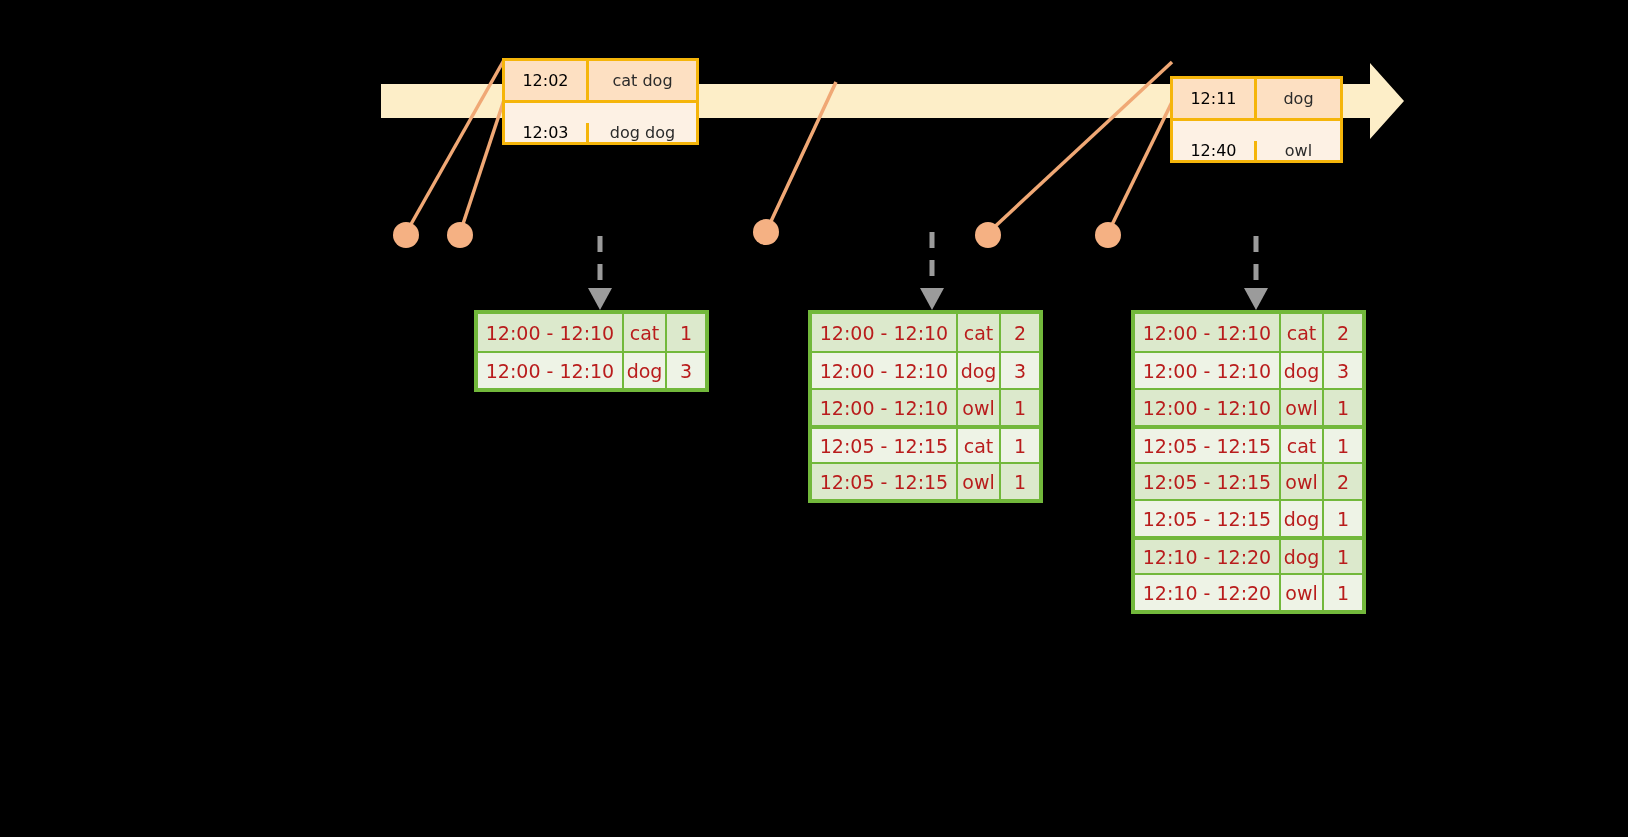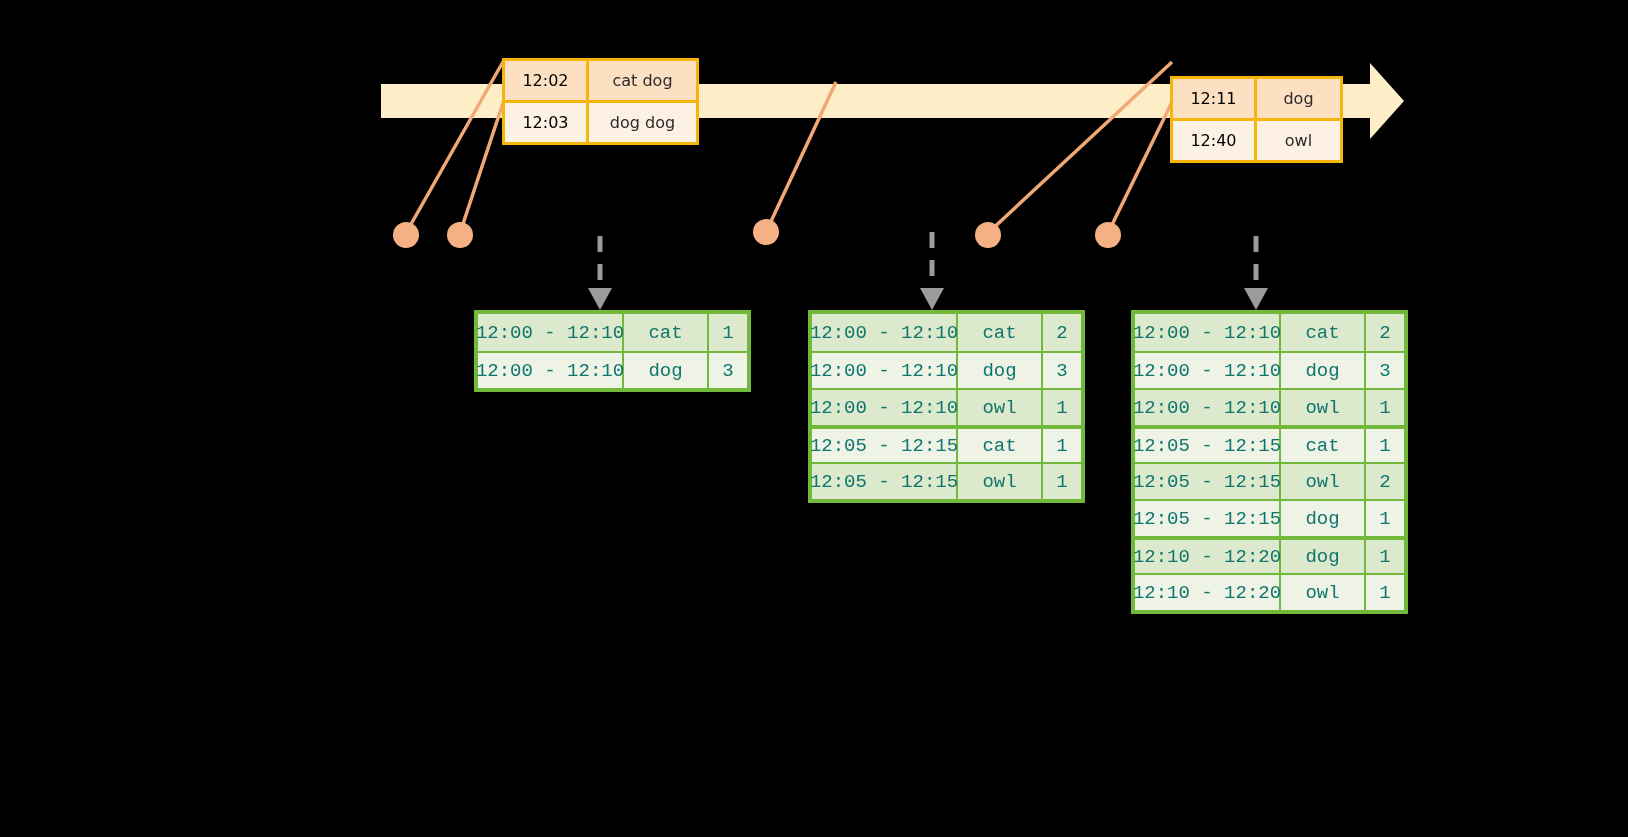--- a/index.html
+++ b/index.html
@@ -37,20 +37,21 @@
     background: #ffeccd;
     z-index: 5;
   }
   .event-row {
     display: flex;
     align-items: stretch;
     height: 39px;
   }
   .event-row + .event-row {
     border-top: 3px solid #f5b50a;
+    align-items: flex-end;
   }
   .event-row.shade-a { background: #fde0c2; }
   .event-row.shade-b { background: #fdf1e4; }
   .event-time {
     width: 84px;
     display: flex;
     align-items: center;
     justify-content: center;
     font-size: 16px;
     color: #000000;
@@ -85,27 +86,26 @@
   }
   .agg-row.dark  { background: #dce9cc; }
   .agg-row.light { background: #eef3e6; }
   .agg-row + .agg-row { border-top: 2px solid #72b83b; }
   .agg-row.thick-top { border-top: 4px solid #72b83b; }
   .agg-cell {
     display: flex;
     align-items: center;
     justify-content: center;
     font-size: 19px;
-    color: #0f766e;
+    color: #b91c1c;
     box-sizing: border-box;
     white-space: nowrap;
-    font-family: Liberation Mono, monospace;
   }
   .c-window { width: 146px; border-right: 2px solid #72b83b; }
-  .c-word   { width: 85px;  border-right: 2px solid #72b83b; }
+  .c-word   { width: 43px;  border-right: 2px solid #72b83b; }
   .c-count  { width: 38px; }
 </style>
 </head>
 <body>
 
 <div id="stage">
 
   <svg id="svg-layer" viewBox="0 0 1628 837">
 
     <g>

